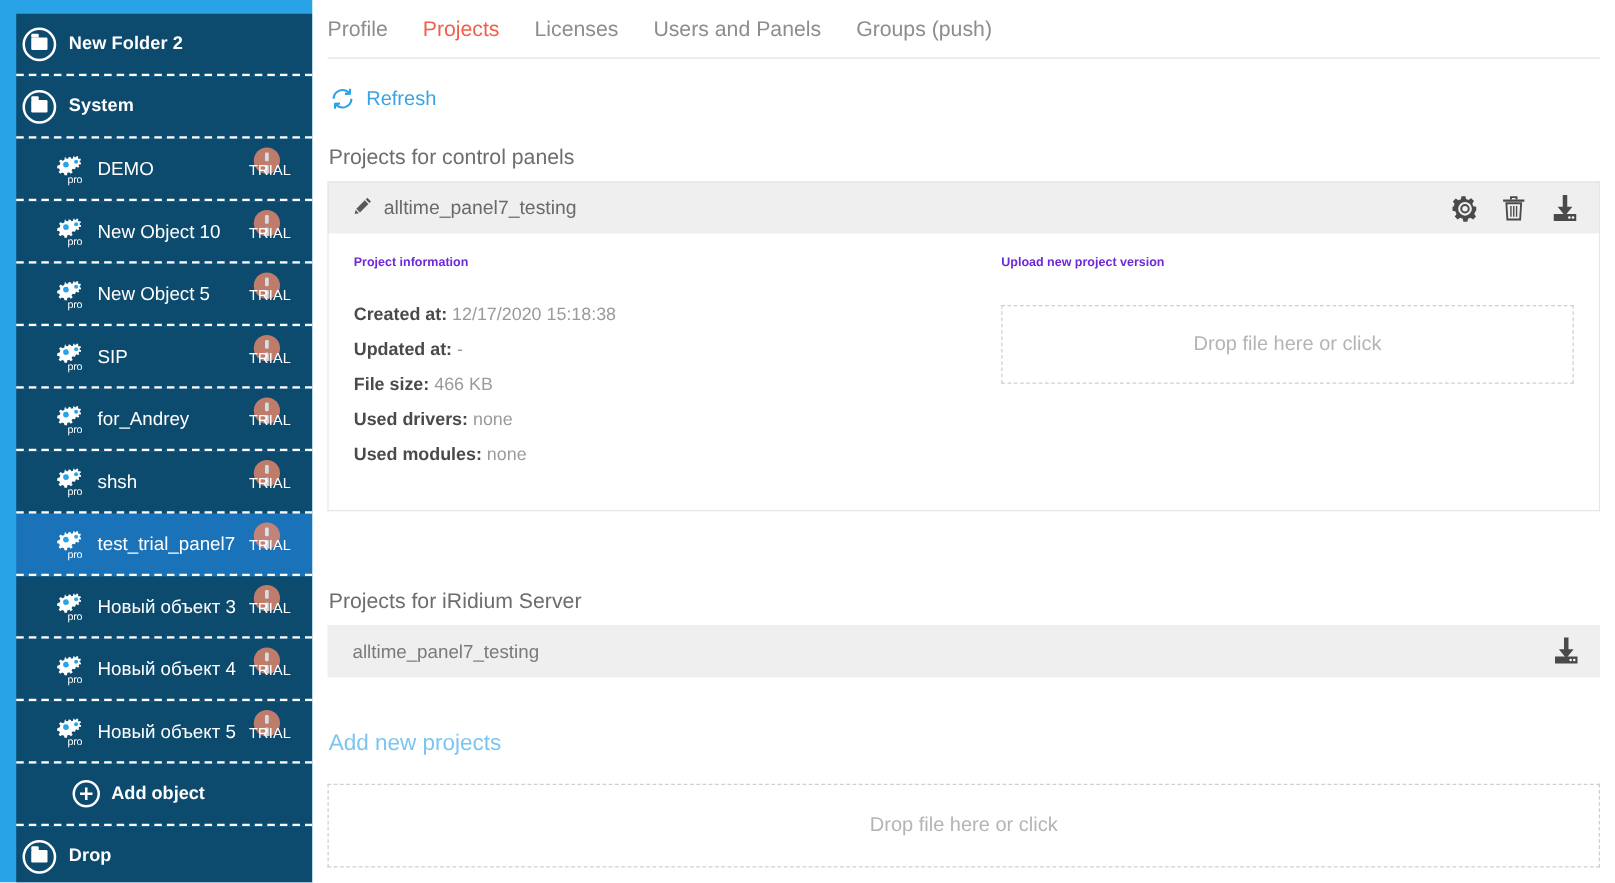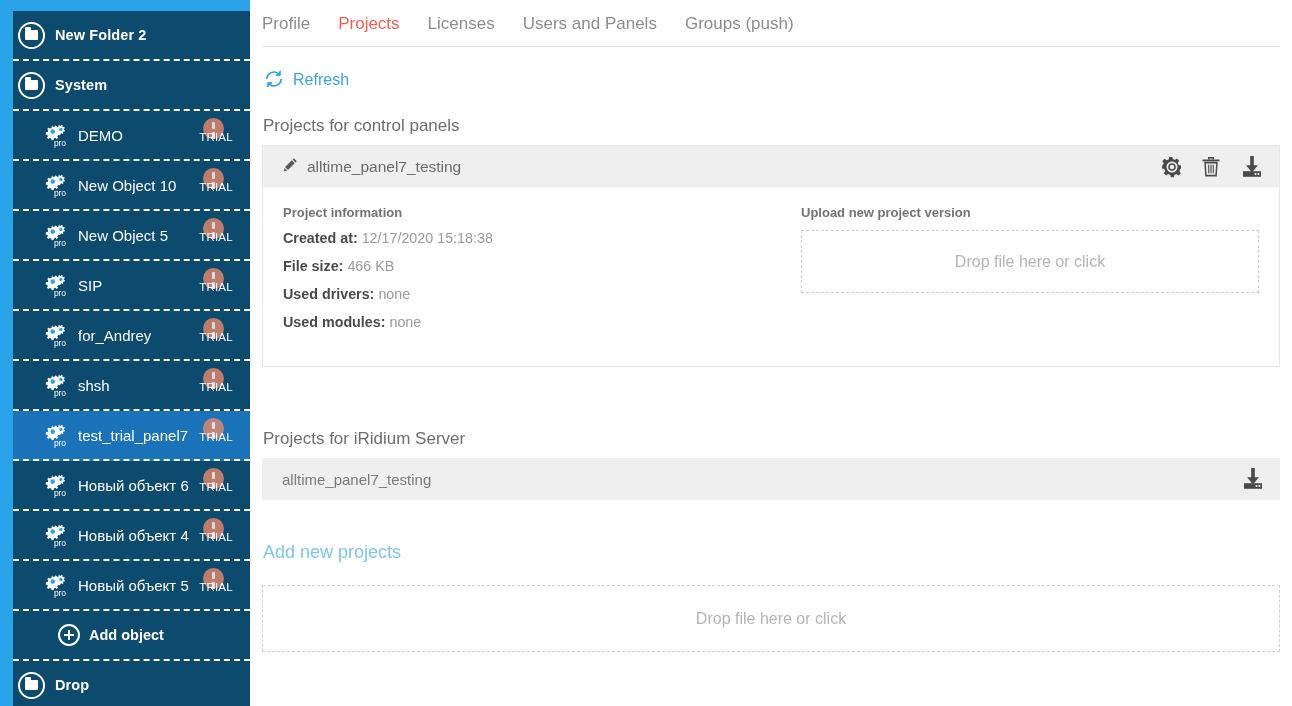--- a/index.html
+++ b/index.html
@@ -200,24 +200,24 @@
   .icon-btn { cursor: pointer; display: inline-flex; line-height: 0; }
 
   .card-body {
     display: flex;
     padding: 18px 20px 24px 20px;
     background: #fff;
   }
   .col-left { width: 500px; }
   .col-right { flex: 1; padding-left: 18px; }
   .block-title {
-    font-size: 13px;
+    font-size: 10px;
     font-weight: bold;
-    color: #737373;
-    margin-bottom: 10px;
+    color: #6d28d9;
+    margin-bottom: 28px;
   }
   .info-line {
     font-size: 14.3px;
     color: #9a9a9a;
     margin-bottom: 12px;
   }
   .info-line b { color: #4a4a4a; font-weight: bold; }
 
   .dropzone {
     border: 1px dashed #cfcfcf;
@@ -385,21 +385,21 @@
         <div class="side-row object">
           <span class="gear-pro">
             <svg width="26" height="20" viewBox="0 0 26 20">
               <path d="M7.2 1.2l.5 1.6 1.7.1.7-1.5 1.9.8-.5 1.6 1.2 1.2 1.6-.5.8 1.9-1.5.7.1 1.7 1.6.5-.4 2-1.7-.3-1 1.4 1 1.4-1.6 1.2-1.2-1.2-1.6.6-.2 1.7-2 .1-.4-1.7-1.6-.6-1.3 1.1-1.5-1.4 1.1-1.3-.6-1.6-1.7-.2L1 8.3l1.7-.4.6-1.6L2.2 5l1.4-1.5L4.9 4.6 6.5 4l.2-1.7z" fill="#ffffff"></path>
               <circle cx="7.8" cy="7.6" r="2.3" fill="#29a3e8"></circle>
               <path d="M14.3 0.6l.35 1.1 1.2.07.5-1.05 1.3.55-.35 1.1.85.85 1.1-.35.55 1.3-1.05.5.07 1.2 1.1.35-.28 1.4-1.18-.2-.7.95.7.95-1.1.85-.85-.85-1.1.4-.15 1.2-1.4.07-.28-1.2-1.1-.4-.9.75-1.05-.95.75-.9-.4-1.1-1.2-.15-.07-1.4 1.2-.28.4-1.1-.75-.9.95-1.05.9.75 1.1-.4.15-1.2z" fill="#ffffff"></path>
               <circle cx="15.9" cy="5.4" r="1.6" fill="#29a3e8"></circle>
             </svg>
             <span class="pro">pro</span>
           </span>
-          <span class="obj-label">Новый объект 6</span>
+          <span class="obj-label">Новый объект 3</span>
           <span class="trial-badge">
             <span class="trial-circle"></span>
             <span class="trial-text">TRIAL</span>
           </span>
         </div>
         <div class="side-row object">
           <span class="gear-pro">
             <svg width="26" height="20" viewBox="0 0 26 20">
               <path d="M7.2 1.2l.5 1.6 1.7.1.7-1.5 1.9.8-.5 1.6 1.2 1.2 1.6-.5.8 1.9-1.5.7.1 1.7 1.6.5-.4 2-1.7-.3-1 1.4 1 1.4-1.6 1.2-1.2-1.2-1.6.6-.2 1.7-2 .1-.4-1.7-1.6-.6-1.3 1.1-1.5-1.4 1.1-1.3-.6-1.6-1.7-.2L1 8.3l1.7-.4.6-1.6L2.2 5l1.4-1.5L4.9 4.6 6.5 4l.2-1.7z" fill="#ffffff"></path>
               <circle cx="7.8" cy="7.6" r="2.3" fill="#29a3e8"></circle>
@@ -498,20 +498,21 @@
             </svg>
           </span>
         </span>
       </div>
       <div class="card">
         <div class="card-body">
           <div class="col-left">
             <div class="block-title">Project information</div>
             <div id="info-lines">
                 <div class="info-line"><b>Created at:</b> <span>12/17/2020 15:18:38</span></div>
+                <div class="info-line"><b>Updated at:</b> <span>-</span></div>
                 <div class="info-line"><b>File size:</b> <span>466 KB</span></div>
                 <div class="info-line"><b>Used drivers:</b> <span>none</span></div>
                 <div class="info-line"><b>Used modules:</b> <span>none</span></div>
               </div>
           </div>
           <div class="col-right">
             <div class="block-title">Upload new project version</div>
             <div class="dropzone">
               <span>Drop file here or click</span>
             </div>

